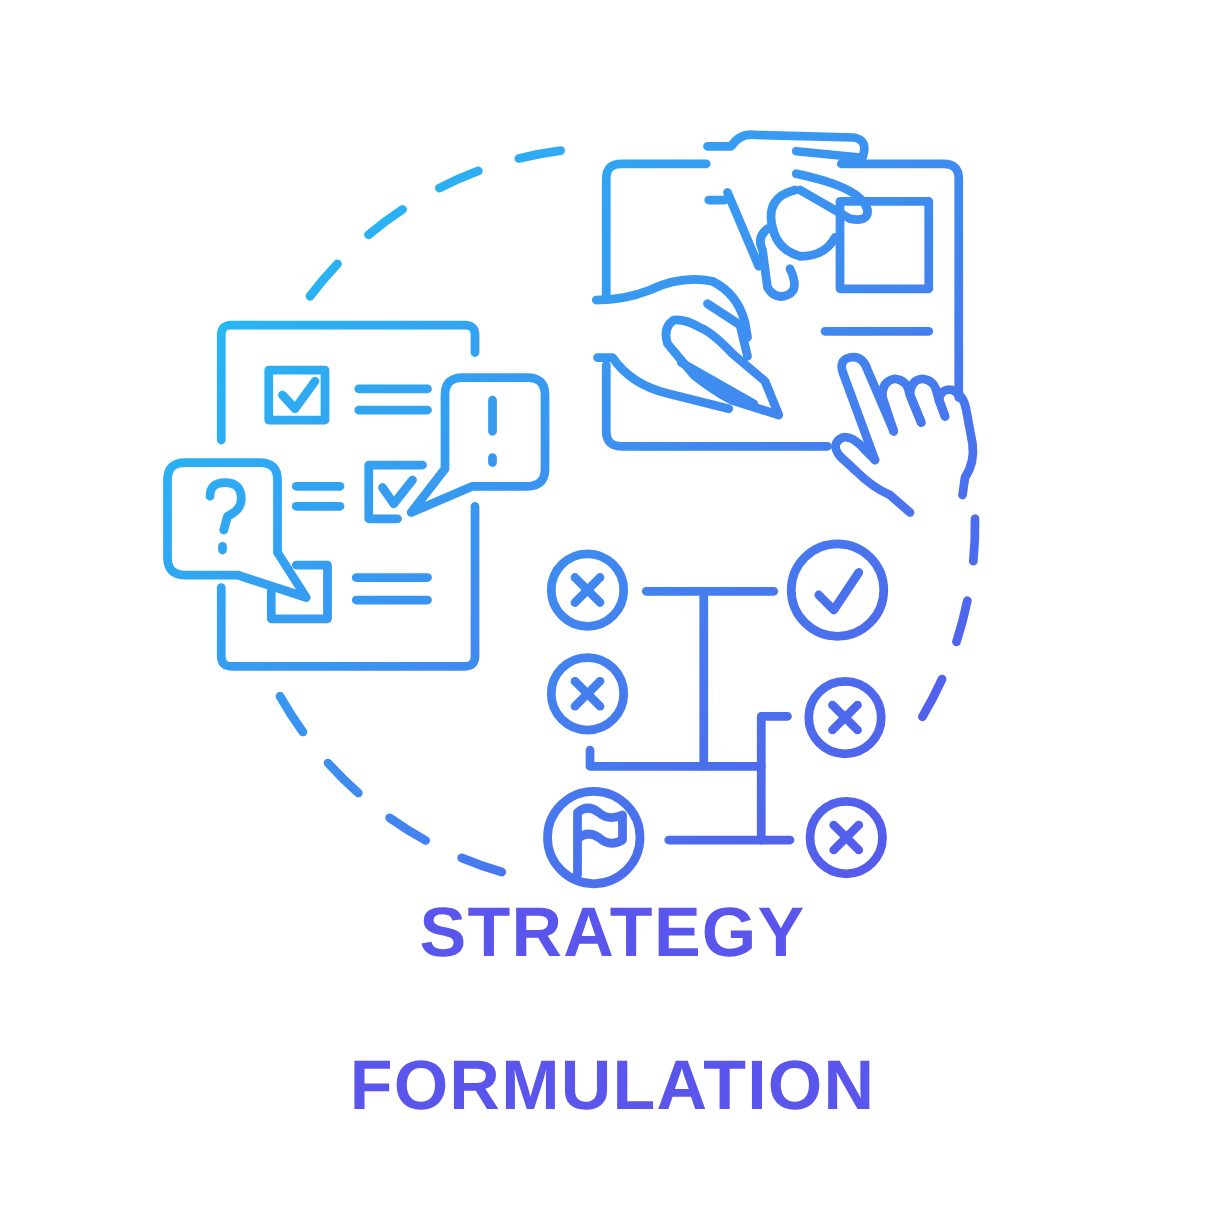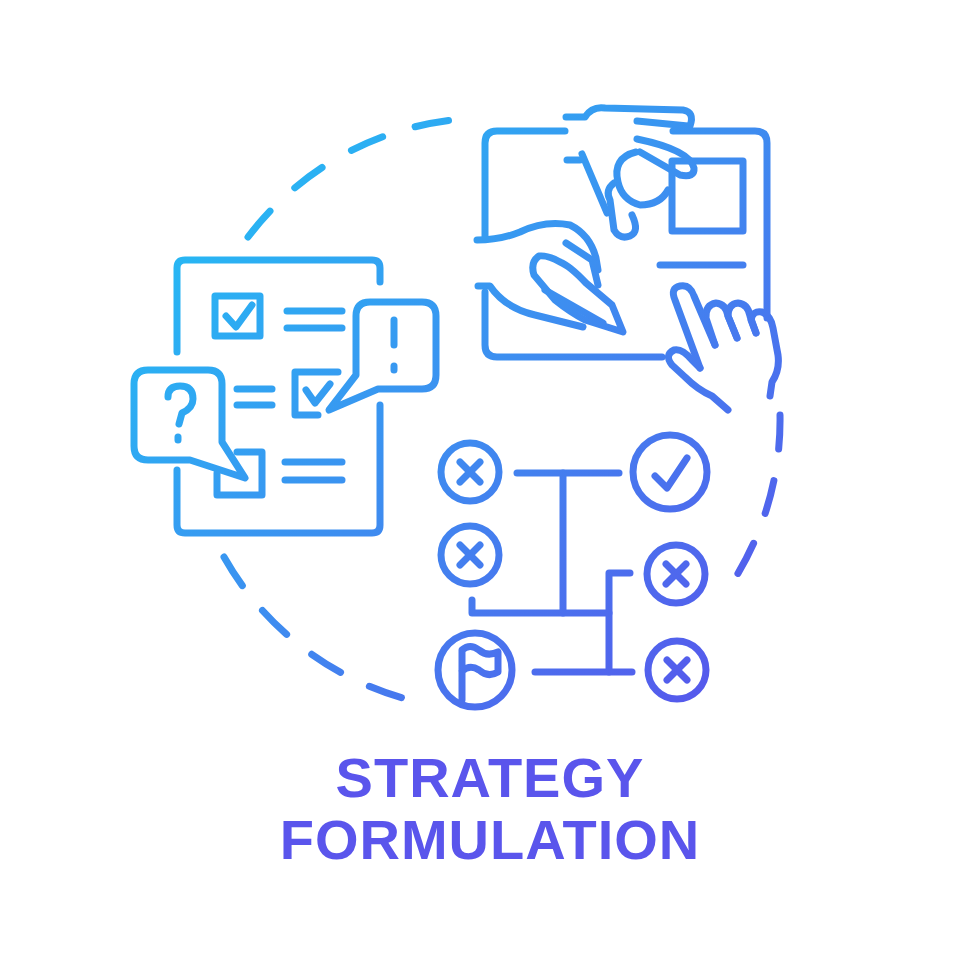--- a/index.html
+++ b/index.html
@@ -1,19 +1,19 @@
 <!DOCTYPE html>
 <html><head>
 <meta charset="utf-8">
 <style>
   html, body { margin: 0; padding: 0; background: #ffffff; }
   body { width: 980px; height: 980px; position: relative; overflow: hidden; font-family: "Liberation Sans", sans-serif; }
   #art { position: absolute; left: 0; top: 0; width: 980px; height: 980px; }
   .caption { position: absolute; left: 0; width: 980px; text-align: center; font-family: "Liberation Sans", sans-serif; font-weight: bold; letter-spacing: 1px; }
-  #cap1 { top: 748px; font-size: 56px; line-height: 60px; }
+  #cap1 { top: 716px; font-size: 56px; line-height: 60px; }
   #cap2 { top: 810px; font-size: 56px; line-height: 60px; }
 </style>
 </head>
 <body>
 
 <svg id="art" viewBox="0 0 980 980" xmlns="http://www.w3.org/2000/svg">
   <defs>
     <linearGradient id="g" x1="0" y1="0" x2="1" y2="1" gradientUnits="objectBoundingBox">
       <stop offset="0" stop-color="#1ec8f5"></stop>
       <stop offset="0.5" stop-color="#3b8cf0"></stop>
@@ -132,13 +132,13 @@
       <line x1="517" y1="473" x2="619" y2="473"></line>
       <line x1="563" y1="473" x2="563" y2="613"></line>
       <path d="M 472 600 L 472 613 L 609 613"></path>
       <path d="M 630 573 L 609 573 L 609 672"></path>
       <line x1="535" y1="672" x2="632" y2="672"></line>
     </g>
   </g>
 </svg>
 
 <div id="cap1" class="caption" style="color:#5a55ec;">STRATEGY</div>
-<div id="cap2" class="caption" style="color:#5a55ec;">FORMULATION</div>
+<div id="cap2" class="caption" style="color:#5a55ec;margin-top:28px;">FORMULATION</div>
 
 </body></html>

